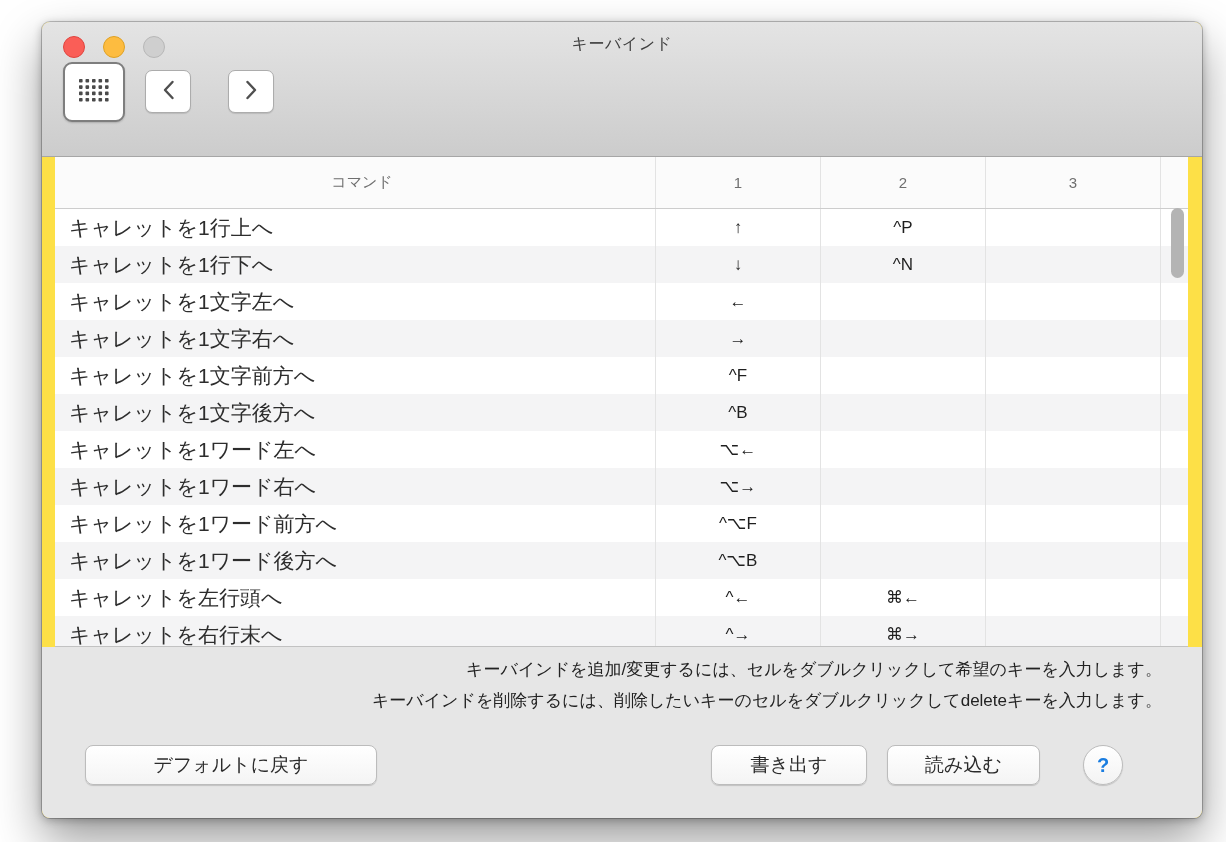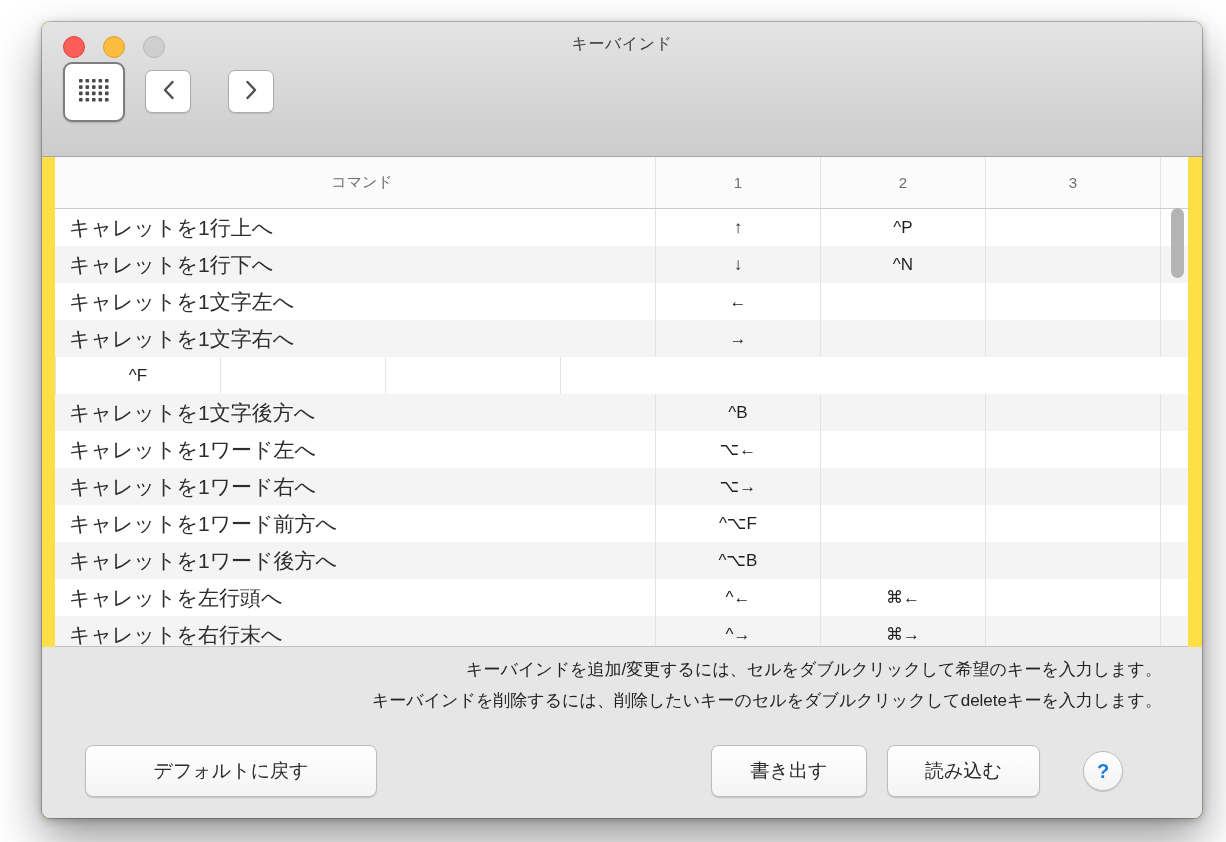--- a/index.html
+++ b/index.html
@@ -91,21 +91,21 @@
     position:absolute; left:0; top:625px; width:100%; height:171px;
     background:#e6e6e6; box-sizing:border-box;
   }
   .help { padding:7px 40px 0 0; text-align:right;margin-left:25px; }
   .help div { font-size:17px; line-height:31px; color:#222222; }
   .btnrow {
     position:absolute; left:0; top:98px; width:100%;
     display:flex; align-items:center;
   }
   .pbtn {
-    height:52px; box-sizing:border-box; background:linear-gradient(#ffffff,#f4f4f4);
+    height:40px; box-sizing:border-box; background:linear-gradient(#ffffff,#f4f4f4);
     border:1px solid #bcbcbc; border-radius:8px;
     font-family:inherit; font-size:19px; color:#2b2b2b;
     box-shadow:0 1px 1px rgba(0,0,0,.16); cursor:default;
   }
   .pbtn.restore { margin-left:43px; width:292px; }
   .rgroup { position:absolute; right:79px; top:0; display:flex; align-items:center; }
   .pbtn.export { width:156px; }
   .pbtn.import { width:153px; margin-left:20px; }
   .helpbtn {
     width:40px; height:40px; margin-left:43px; box-sizing:border-box;
@@ -208,20 +208,21 @@
             <div class="cell c4"></div>
           </div>
           <div class="trow alt">
             <div class="cell c0">キャレットを1文字右へ</div>
             <div class="cell c1">→</div>
             <div class="cell c2"></div>
             <div class="cell c3"></div>
             <div class="cell c4"></div>
           </div>
           <div class="trow">
+            <div class="cell c0">キャレットを1文字前方へ</div>
             <div class="cell c1">^F</div>
             <div class="cell c2"></div>
             <div class="cell c3"></div>
             <div class="cell c4"></div>
           </div>
           <div class="trow alt">
             <div class="cell c0">キャレットを1文字後方へ</div>
             <div class="cell c1">^B</div>
             <div class="cell c2"></div>
             <div class="cell c3"></div>

